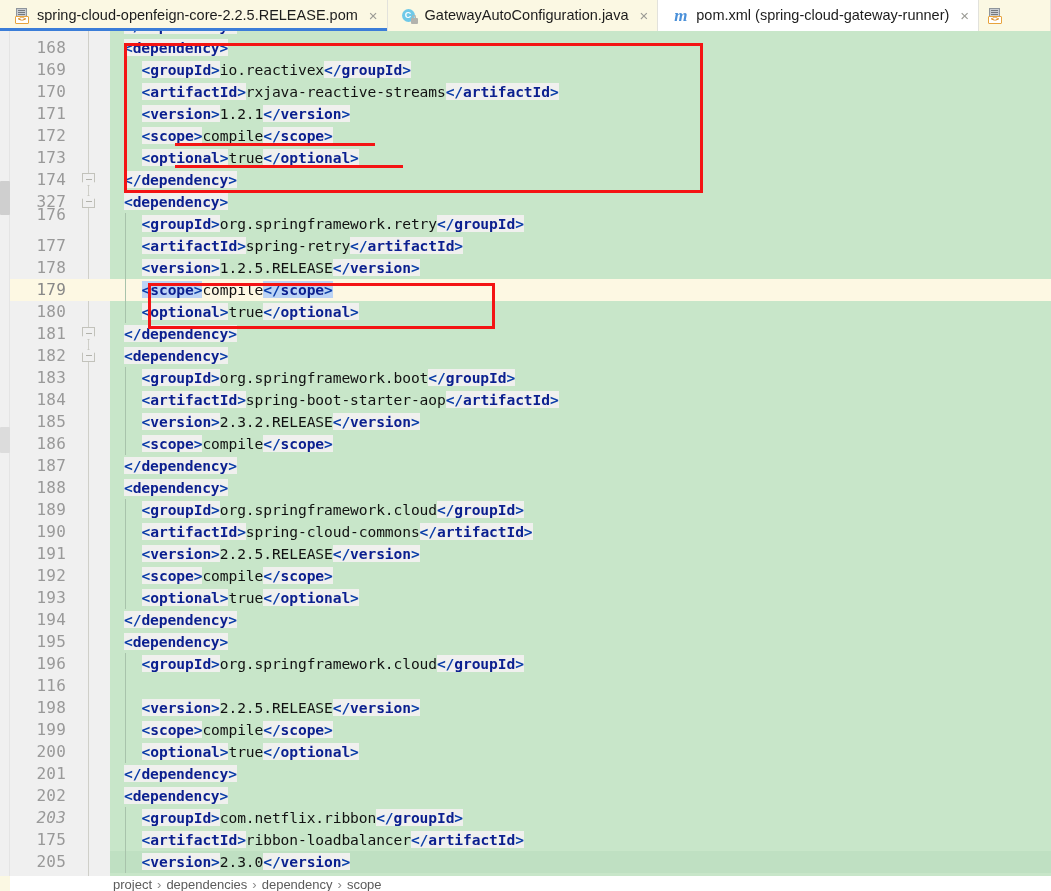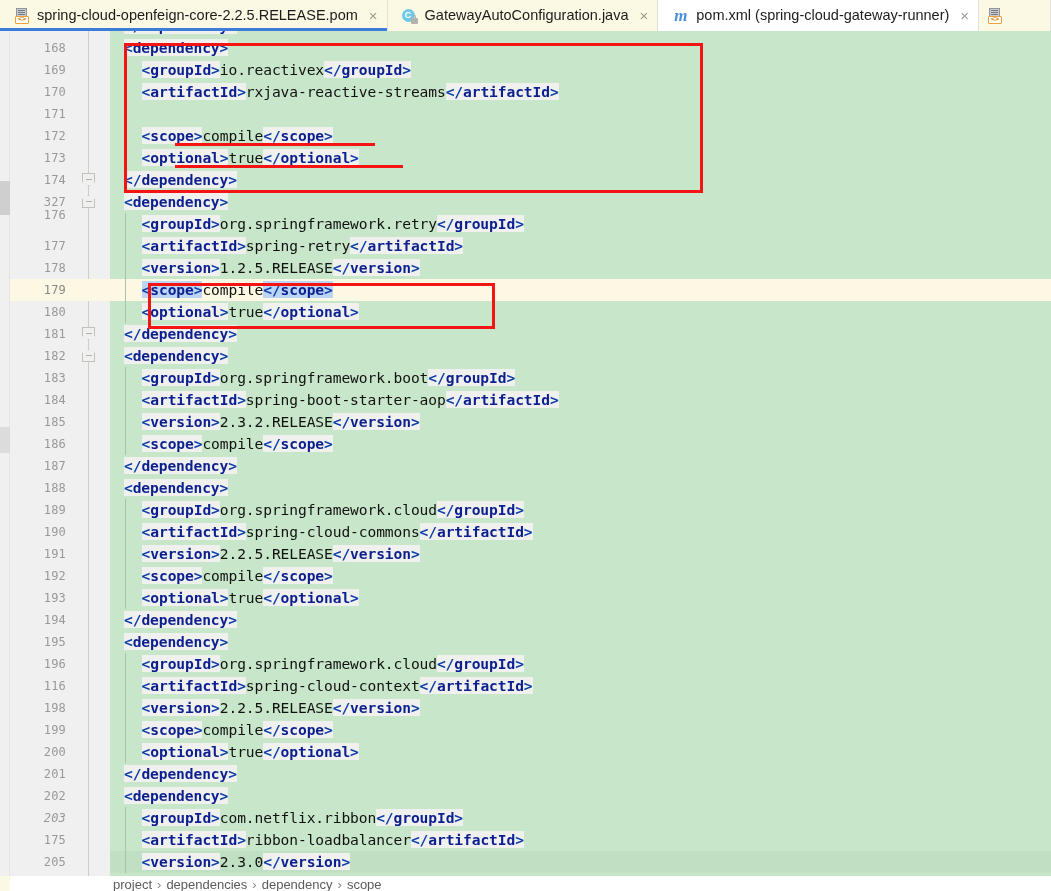--- a/index.html
+++ b/index.html
@@ -97,21 +97,21 @@
   
   .gutter{
     position:absolute;left:10px;top:0;width:100px;height:845px;
     background:#f0f0f0;
   }
   .gutrow{
     position:absolute;left:0;width:100px;height:22px;box-sizing:border-box;
   }
   .gutrow .num{
     position:absolute;right:44px;top:2px;
-    color:#999999;font-size:12px;
+    color:#999999;font-size:16px;
     font-family:"DejaVu Sans Mono","Liberation Mono",monospace;
     line-height:18px;letter-spacing:0.2px;
   }
   .gutrow.cur{background:#fdf8e3;}
   .gutrow.cur .num{color:#888;}
   .foldline{
     position:absolute;left:78px;top:0;width:1px;height:845px;background:#cfcfc9;
   }
   .fold{
     position:absolute;left:72px;width:13px;height:13px;
@@ -346,20 +346,21 @@
     <div class="codearea" id="codearea">
         <div class="rowbg" style="top: -16px;"></div>
         <div class="line" style="top: -16px; left: 14px;"><span class="tg"><span class="ang">&lt;/</span>dependency<span class="ang">&gt;</span></span></div>
         <div class="rowbg" style="top: 6px;"></div>
         <div class="line" style="top: 6px; left: 14px;"><span class="tg"><span class="ang">&lt;</span>dependency<span class="ang">&gt;</span></span></div>
         <div class="rowbg" style="top: 28px;"></div>
         <div class="line" style="top: 28px; left: 31.6px;"><span class="tg"><span class="ang">&lt;</span>groupId<span class="ang">&gt;</span></span><span class="tx">io.reactivex</span><span class="tg"><span class="ang">&lt;/</span>groupId<span class="ang">&gt;</span></span></div>
         <div class="rowbg" style="top: 50px;"></div>
         <div class="line" style="top: 50px; left: 31.6px;"><span class="tg"><span class="ang">&lt;</span>artifactId<span class="ang">&gt;</span></span><span class="tx">rxjava-reactive-streams</span><span class="tg"><span class="ang">&lt;/</span>artifactId<span class="ang">&gt;</span></span></div>
         <div class="rowbg" style="top: 72px;"></div>
+        <div class="line" style="top: 72px; left: 31.6px;"><span class="tg"><span class="ang">&lt;</span>version<span class="ang">&gt;</span></span><span class="tx">1.2.1</span><span class="tg"><span class="ang">&lt;/</span>version<span class="ang">&gt;</span></span></div>
         <div class="rowbg" style="top: 94px;"></div>
         <div class="line" style="top: 94px; left: 31.6px;"><span class="tg"><span class="ang">&lt;</span>scope<span class="ang">&gt;</span></span><span class="tx">compile</span><span class="tg"><span class="ang">&lt;/</span>scope<span class="ang">&gt;</span></span></div>
         <div class="rowbg" style="top: 116px;"></div>
         <div class="line" style="top: 116px; left: 31.6px;"><span class="tg"><span class="ang">&lt;</span>optional<span class="ang">&gt;</span></span><span class="tx">true</span><span class="tg"><span class="ang">&lt;/</span>optional<span class="ang">&gt;</span></span></div>
         <div class="rowbg" style="top: 138px;"></div>
         <div class="line" style="top: 138px; left: 14px;"><span class="tg"><span class="ang">&lt;/</span>dependency<span class="ang">&gt;</span></span></div>
         <div class="rowbg" style="top: 160px;"></div>
         <div class="line" style="top: 160px; left: 14px;"><span class="tg"><span class="ang">&lt;</span>dependency<span class="ang">&gt;</span></span></div>
         <div class="rowbg" style="top: 182px;"></div>
         <div class="line" style="top: 182px; left: 31.6px;"><span class="tg"><span class="ang">&lt;</span>groupId<span class="ang">&gt;</span></span><span class="tx">org.springframework.retry</span><span class="tg"><span class="ang">&lt;/</span>groupId<span class="ang">&gt;</span></span></div>
@@ -397,21 +398,20 @@
         <div class="line" style="top: 534px; left: 31.6px;"><span class="tg"><span class="ang">&lt;</span>scope<span class="ang">&gt;</span></span><span class="tx">compile</span><span class="tg"><span class="ang">&lt;/</span>scope<span class="ang">&gt;</span></span></div>
         <div class="rowbg" style="top: 556px;"></div>
         <div class="line" style="top: 556px; left: 31.6px;"><span class="tg"><span class="ang">&lt;</span>optional<span class="ang">&gt;</span></span><span class="tx">true</span><span class="tg"><span class="ang">&lt;/</span>optional<span class="ang">&gt;</span></span></div>
         <div class="rowbg" style="top: 578px;"></div>
         <div class="line" style="top: 578px; left: 14px;"><span class="tg"><span class="ang">&lt;/</span>dependency<span class="ang">&gt;</span></span></div>
         <div class="rowbg" style="top: 600px;"></div>
         <div class="line" style="top: 600px; left: 14px;"><span class="tg"><span class="ang">&lt;</span>dependency<span class="ang">&gt;</span></span></div>
         <div class="rowbg" style="top: 622px;"></div>
         <div class="line" style="top: 622px; left: 31.6px;"><span class="tg"><span class="ang">&lt;</span>groupId<span class="ang">&gt;</span></span><span class="tx">org.springframework.cloud</span><span class="tg"><span class="ang">&lt;/</span>groupId<span class="ang">&gt;</span></span></div>
         <div class="rowbg" style="top: 644px;"></div>
-        <div class="line" style="top: 644px; left: 31.6px;"><span class="tg"><span class="ang">&lt;</span>artifactId<span class="ang">&gt;</span></span><span class="tx">spring-cloud-context</span><span class="tg"><span class="ang">&lt;/</span>artifactId<span class="ang">&gt;</span></span></div>
         <div class="rowbg" style="top: 666px;"></div>
         <div class="line" style="top: 666px; left: 31.6px;"><span class="tg"><span class="ang">&lt;</span>version<span class="ang">&gt;</span></span><span class="tx">2.2.5.RELEASE</span><span class="tg"><span class="ang">&lt;/</span>version<span class="ang">&gt;</span></span></div>
         <div class="rowbg" style="top: 688px;"></div>
         <div class="line" style="top: 688px; left: 31.6px;"><span class="tg"><span class="ang">&lt;</span>scope<span class="ang">&gt;</span></span><span class="tx">compile</span><span class="tg"><span class="ang">&lt;/</span>scope<span class="ang">&gt;</span></span></div>
         <div class="rowbg" style="top: 710px;"></div>
         <div class="line" style="top: 710px; left: 31.6px;"><span class="tg"><span class="ang">&lt;</span>optional<span class="ang">&gt;</span></span><span class="tx">true</span><span class="tg"><span class="ang">&lt;/</span>optional<span class="ang">&gt;</span></span></div>
         <div class="rowbg" style="top: 732px;"></div>
         <div class="line" style="top: 732px; left: 14px;"><span class="tg"><span class="ang">&lt;/</span>dependency<span class="ang">&gt;</span></span></div>
         <div class="rowbg" style="top: 754px;"></div>
         <div class="line" style="top: 754px; left: 14px;"><span class="tg"><span class="ang">&lt;</span>dependency<span class="ang">&gt;</span></span></div>

